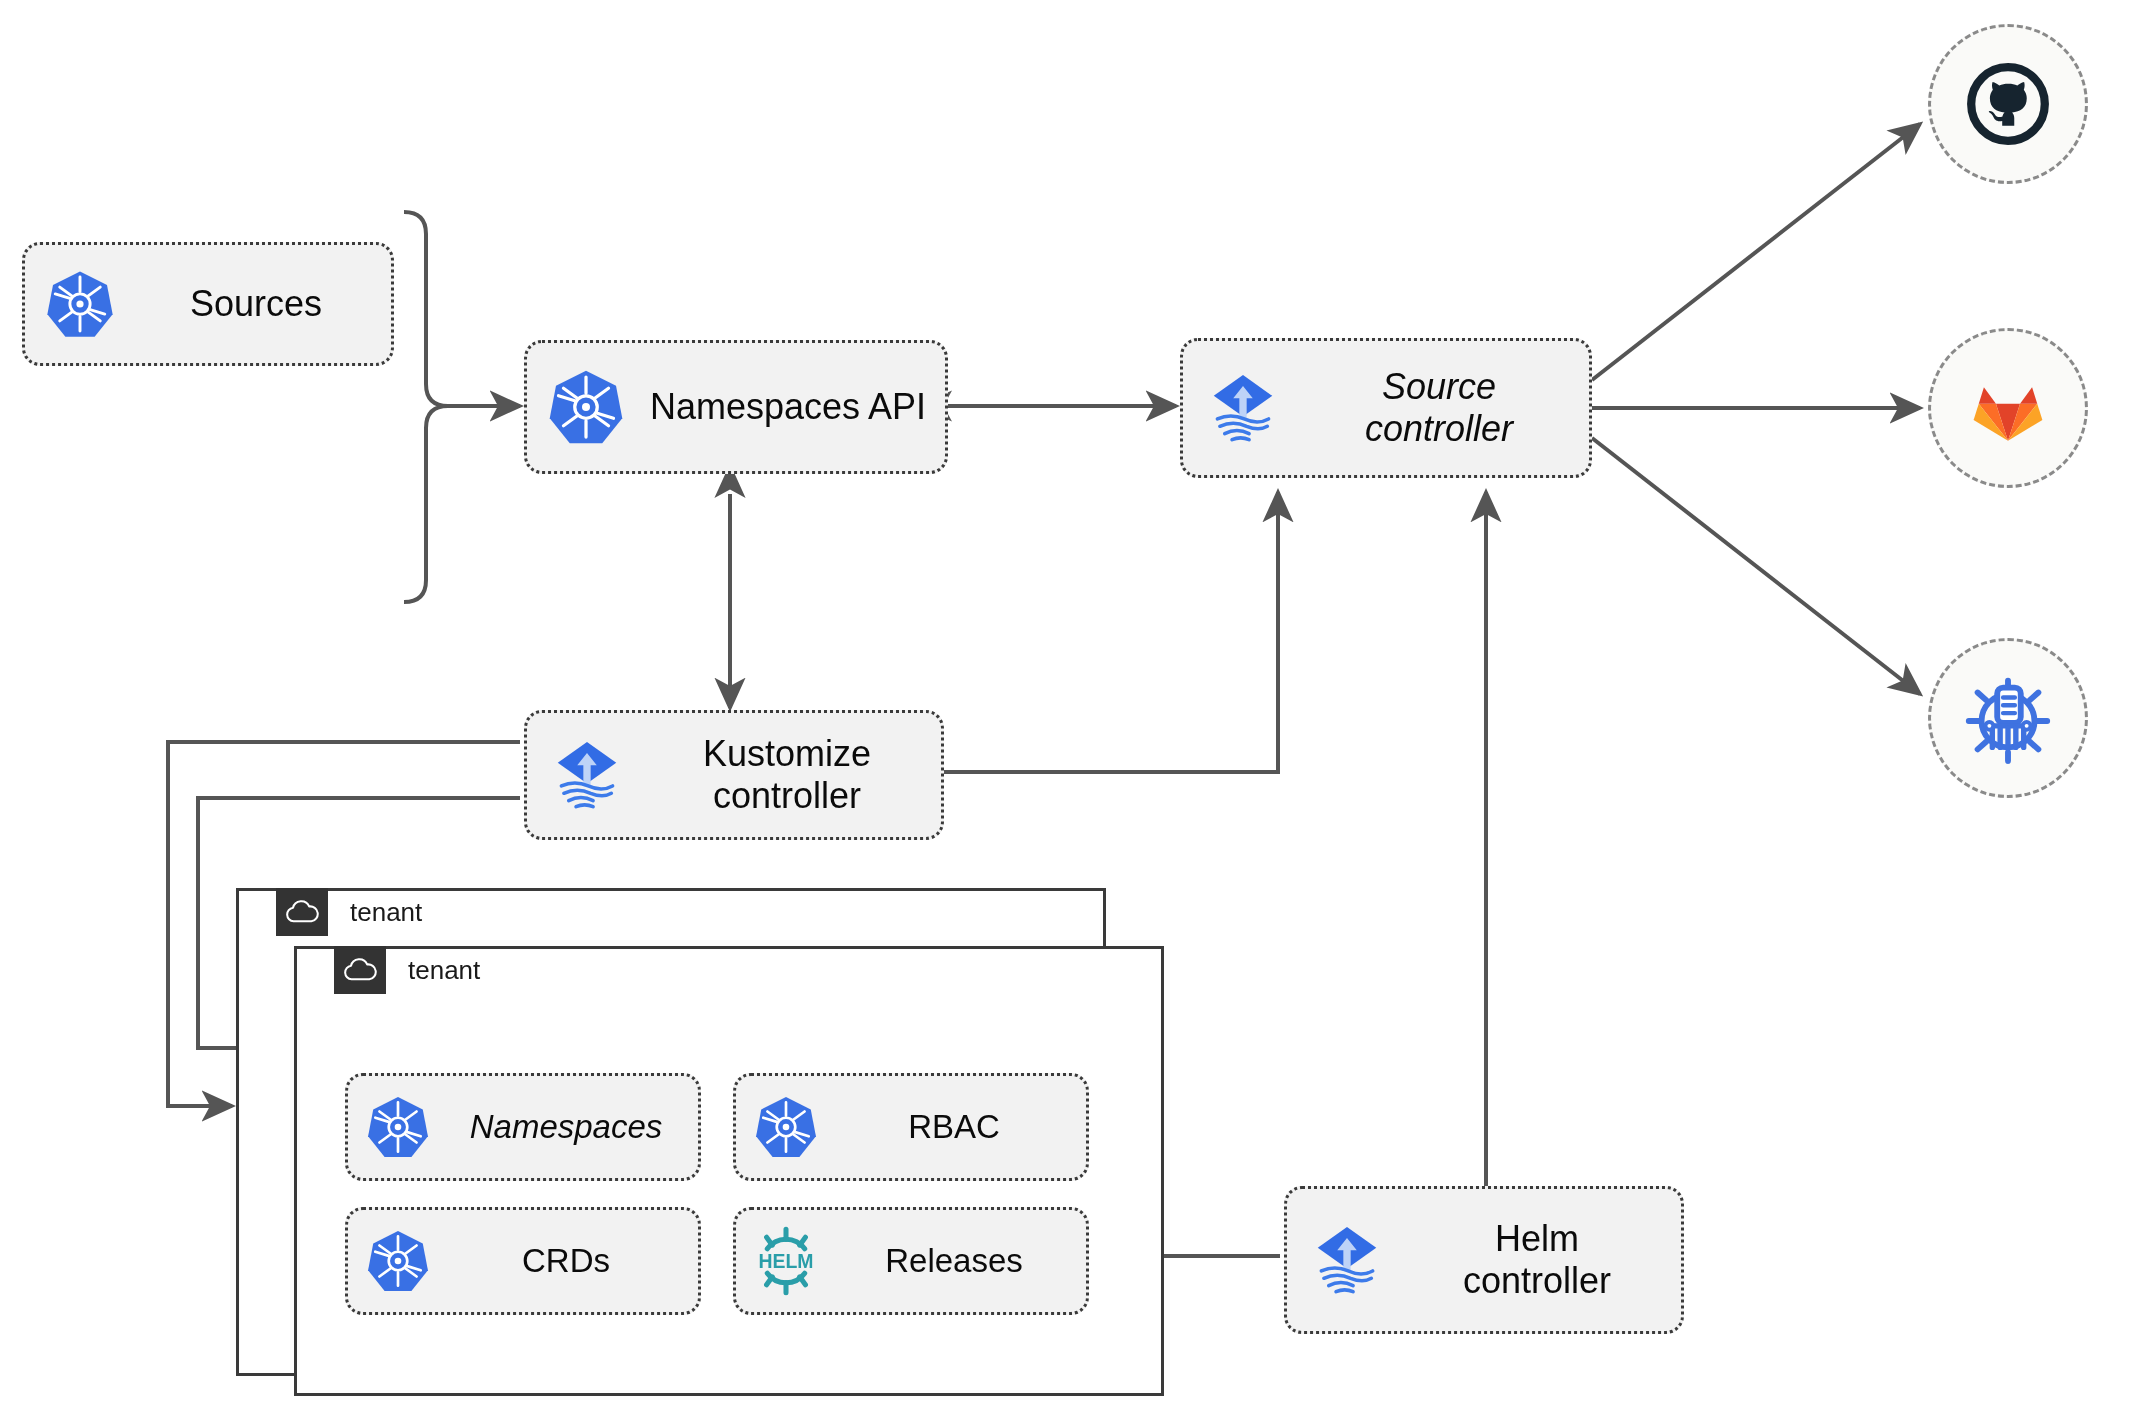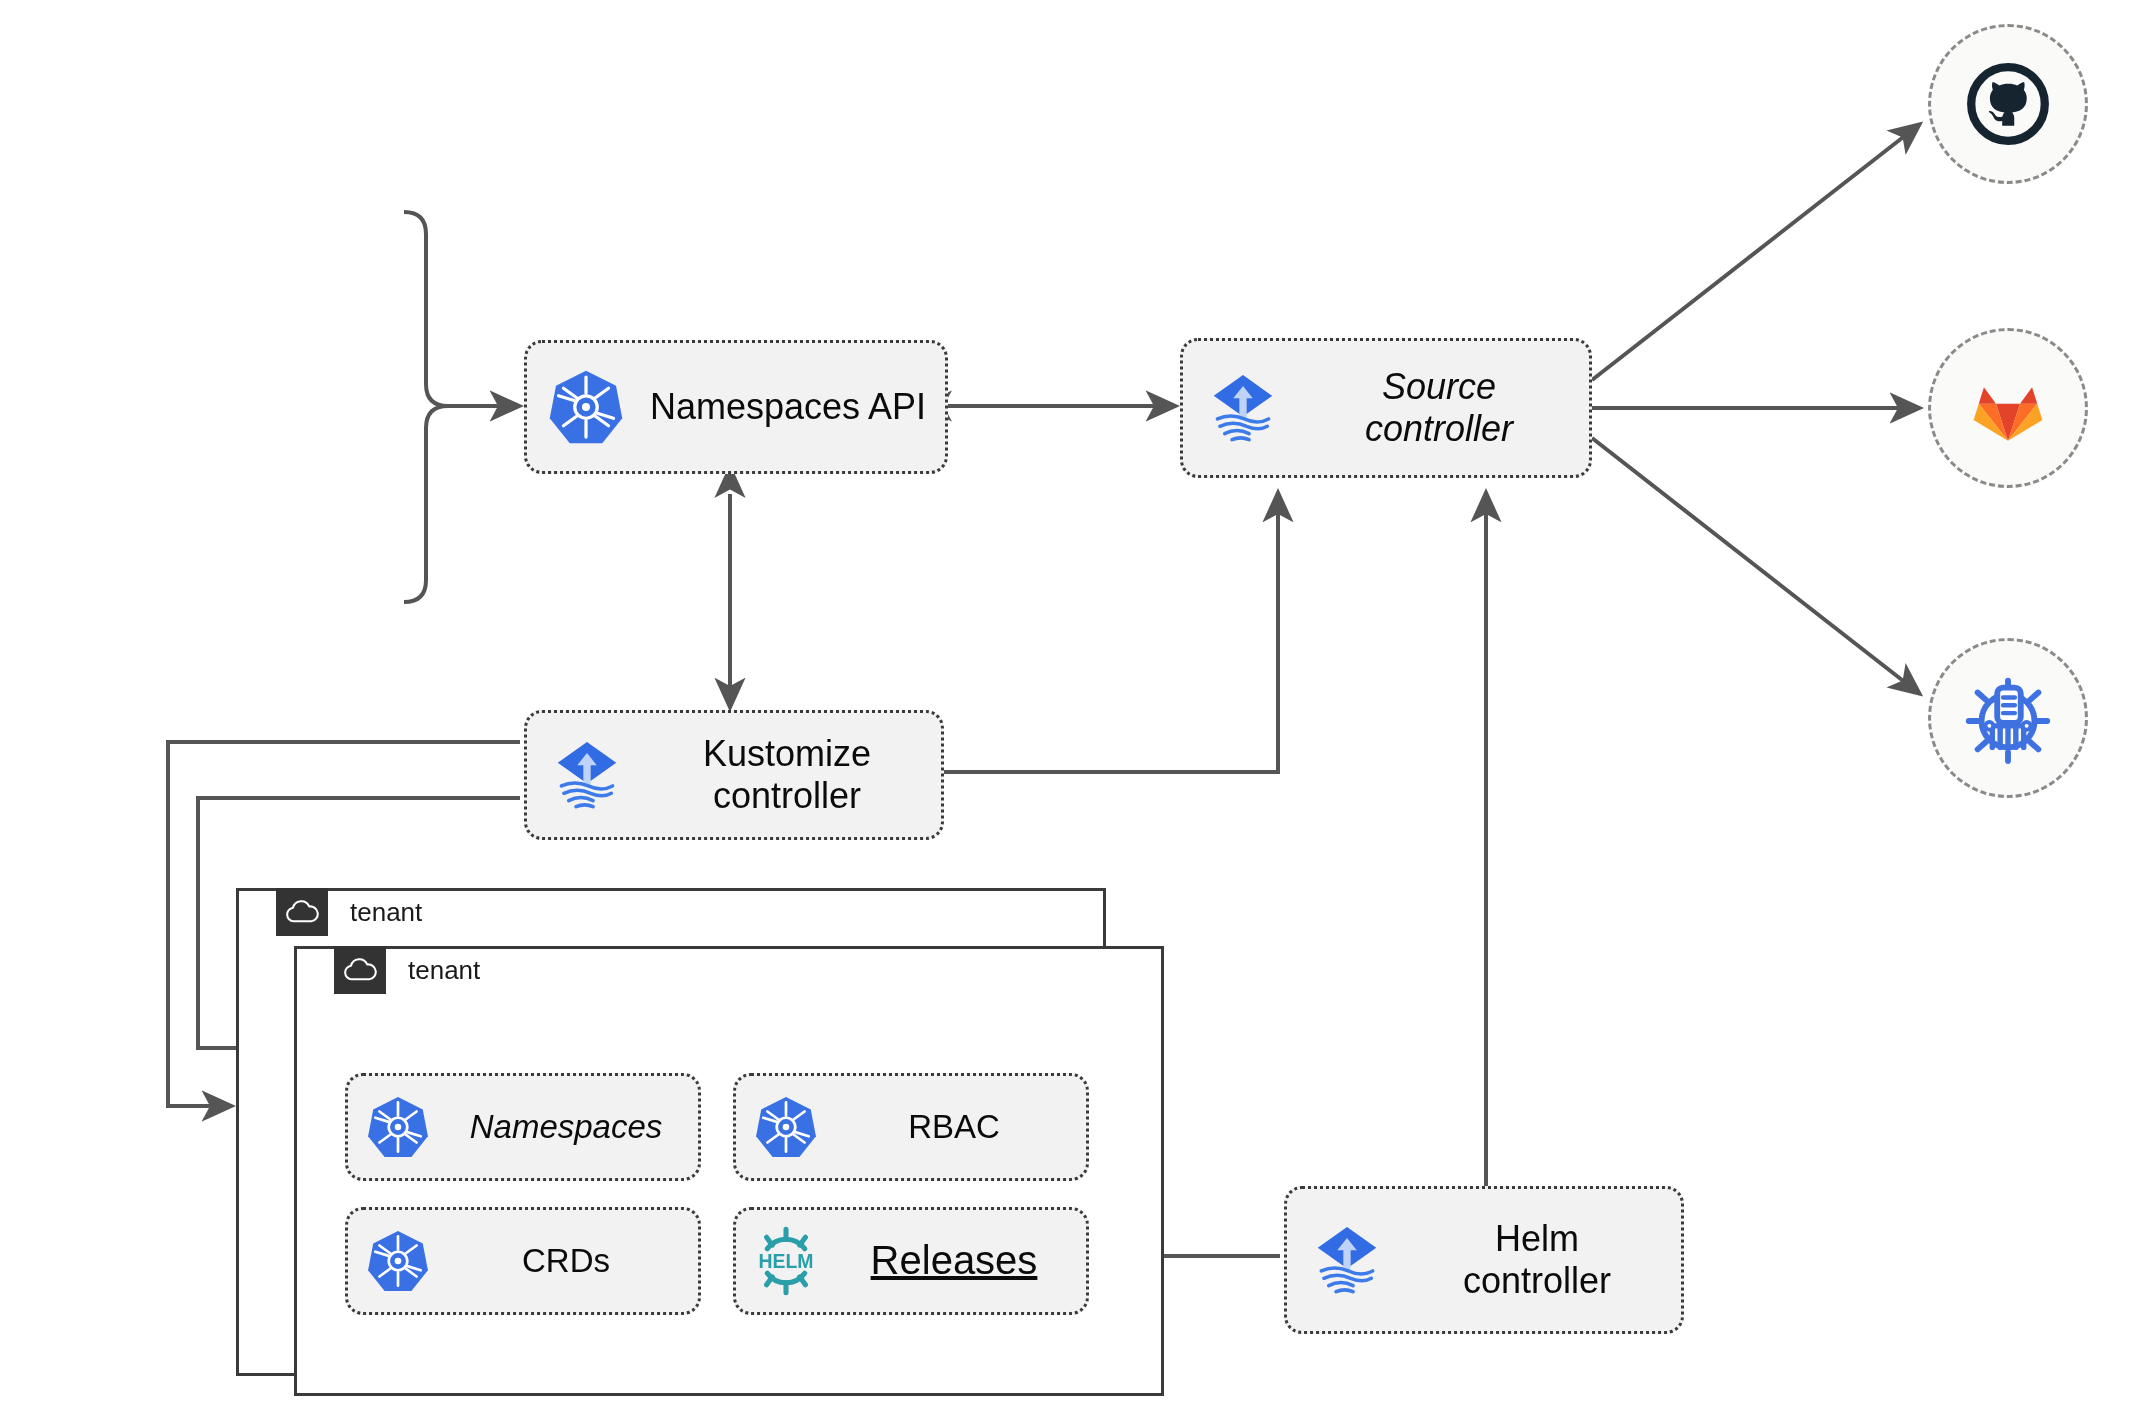--- a/index.html
+++ b/index.html
@@ -153,20 +153,34 @@
       <path d="M 520,798 L 198,798 L 198,1048 L 290,1048" marker-end="url(#ah)"></path>
 
       <path d="M 1592,380 L 1920,124" marker-end="url(#ah)"></path>
 
       <path d="M 1592,408 L 1920,408" marker-end="url(#ah)"></path>
 
       <path d="M 1592,438 L 1920,694" marker-end="url(#ah)"></path>
     </g>
   </svg>
 
+  <div class="node" style="left:22px; top:242px; width:372px; height:124px;">
+    <span class="node-icon" style="width:110px;">
+      <svg width="72" height="72" viewBox="0 0 64 64">
+        <path d="M32 3 L56 15 L61 41 L45 61 L19 61 L3 41 L8 15 Z" fill="#3970e4"></path>
+        <g fill="none" stroke="#ffffff" stroke-width="2.6" stroke-linecap="round">
+          <circle cx="32" cy="32" r="9"></circle>
+          <path d="M32 8 L32 21 M32 43 L32 56 M10 23 L23 27 M41 37 L54 41
+                   M14 47 L25 39 M39 25 L50 17 M50 47 L39 39 M25 25 L14 17"></path>
+        </g>
+        <circle cx="32" cy="32" r="3.2" fill="#ffffff"></circle>
+      </svg>
+    </span>
+    <span class="node-label">Sources</span>
+  </div>
 
 
   <div class="node" style="left:524px; top:340px; width:424px; height:134px;">
     <span class="node-icon" style="width:118px;">
       <svg width="80" height="80" viewBox="0 0 64 64">
         <path d="M32 3 L56 15 L61 41 L45 61 L19 61 L3 41 L8 15 Z" fill="#3970e4"></path>
         <g fill="none" stroke="#ffffff" stroke-width="2.6" stroke-linecap="round">
           <circle cx="32" cy="32" r="9"></circle>
           <path d="M32 8 L32 21 M32 43 L32 56 M10 23 L23 27 M41 37 L54 41
                    M14 47 L25 39 M39 25 L50 17 M50 47 L39 39 M25 25 L14 17"></path>
@@ -351,19 +365,19 @@
             <g fill="none" stroke="#2a9ea9" stroke-width="7" stroke-linecap="round">
               <path d="M24 33 A32 32 0 0 1 76 33"></path>
               <path d="M24 67 A32 32 0 0 0 76 67"></path>
               <path d="M50 6 L50 20 M50 80 L50 94
                        M23 17 L31 28 M69 72 L77 83
                        M77 17 L69 28 M31 72 L23 83"></path>
             </g>
             <text x="50" y="60" text-anchor="middle" font-family="Liberation Sans, sans-serif" font-size="27" font-weight="bold" fill="#2a9ea9">HELM</text>
           </svg>
         </span>
-        <span class="node-label" style="font-size:40px;text-decoration:underline;">Releases</span>
+        <span class="node-label" style="font-size:33px;">Releases</span>
       </div>
 
     </div>
   </div>
 
 </div>
 
 </body></html>

